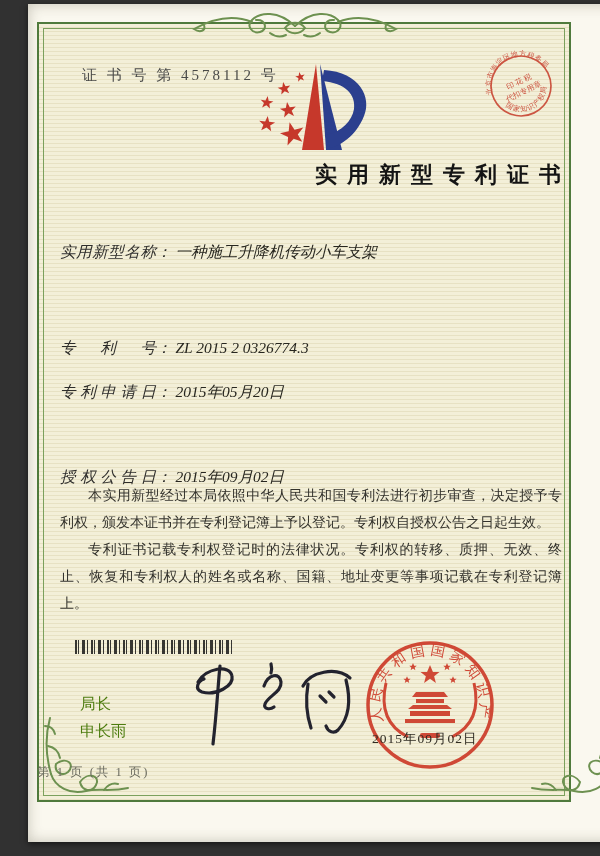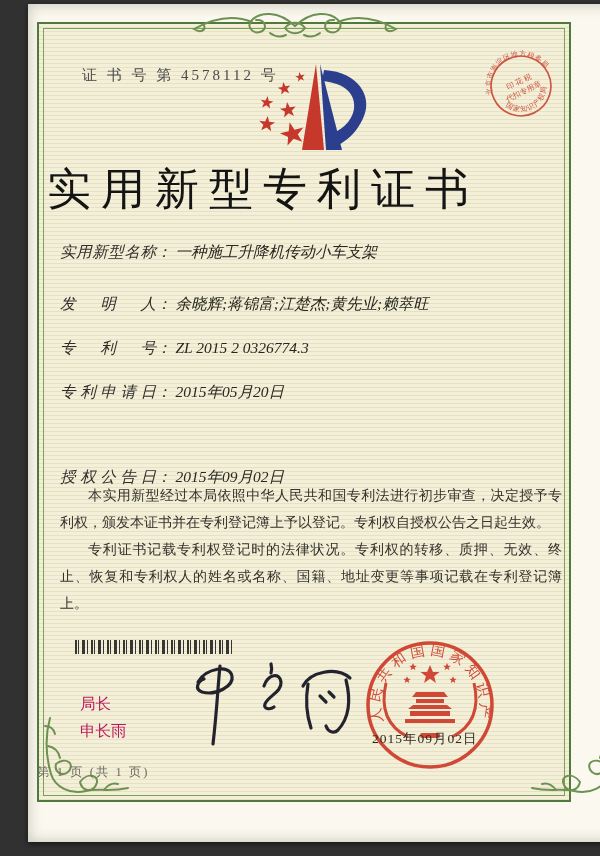--- a/index.html
+++ b/index.html
@@ -27,22 +27,22 @@
     position:absolute;left:15px;top:24px;width:522px;height:768px;
     border:1px solid #7ba05c;box-sizing:border-box;
   }
   .orn{position:absolute;pointer-events:none;}
   .cert-no{
     position:absolute;left:54px;top:62px;font-size:15px;letter-spacing:3px;
     color:#4a4a48;white-space:nowrap;
   }
   .logo{position:absolute;left:226px;top:56px;width:136px;height:98px;}
   .title{
-    position:absolute;left:9px;top:156px;width:534px;text-align:left;
-    font-size:44px;font-weight:400;letter-spacing:10px;color:#141414;
+    position:absolute;left:9px;top:156px;width:534px;text-align:right;
+    font-size:22px;font-weight:700;letter-spacing:10px;color:#141414;
     text-indent:10px;
   }
   .field{
     position:absolute;left:32px;width:500px;font-size:15.5px;color:#2e2d2b;
     white-space:nowrap;
     font-style:italic;
   }
   .flabel{display:inline-block;width:96px;text-align:justify;text-align-last:justify;vertical-align:bottom;}
   .fcolon{display:inline-block;margin-right:4px;}
   .fvalue{color:#27261f;}
@@ -53,21 +53,21 @@
   .bodytext p{margin:0;text-indent:2em;}
   .barcode{
     position:absolute;left:47px;top:636px;width:158px;height:14px;opacity:.88;
     background:repeating-linear-gradient(90deg,
       #1d1d1d 0 2px, transparent 2px 3px,
       #1d1d1d 3px 4px, transparent 4px 7px,
       #1d1d1d 7px 10px, transparent 10px 12px,
       #1d1d1d 12px 13px, transparent 13px 16px);
   }
   .sig-block{
-    position:absolute;left:52px;top:686px;font-size:15.5px;color:#be185d;
+    position:absolute;left:52px;top:686px;font-size:15.5px;color:#4d7c0f;
     line-height:27px;
   }
   .sig-svg{position:absolute;left:140px;top:648px;width:200px;height:100px;}
   .office-seal{position:absolute;left:322px;top:621px;width:160px;height:160px;opacity:.92;}
   .seal-date{
     position:absolute;left:344px;top:726px;width:150px;font-size:13.5px;
     color:#2f2b22;letter-spacing:1px;z-index:5;white-space:nowrap;
   }
   .stamp-seal{position:absolute;left:447px;top:36px;width:92px;height:92px;opacity:.85;}
   .footer{
@@ -130,23 +130,20 @@
       <polygon points="34,42 36,47.6 42,47.6 37.4,51.2 39,56.8 34,53.4 29,56.8 30.6,51.2 26,47.6 32,47.6" transform="rotate(-8 34 49)"></polygon>
       <polygon points="13,56 15,61.6 21,61.6 16.4,65.2 18,70.8 13,67.4 8,70.8 9.6,65.2 5,61.6 11,61.6" transform="rotate(6 13 63)"></polygon>
       <polygon points="38,62 41,70.4 50,70.4 43,75.8 45.6,84 38,79 30.4,84 33,75.8 26,70.4 35,70.4" transform="rotate(-14 38 72)"></polygon>
     </g>
   </svg>
 
   <div class="title">实用新型专利证书</div>
 
   <div class="field" style="top:238px">
     <span class="flabel">实用新型名称</span><span class="fcolon">：</span><span class="fvalue">一种施工升降机传动小车支架</span>
-  </div>
-  <div class="field" style="top:290px">
-    <span class="flabel">发明人</span><span class="fcolon">：</span><span class="fvalue">余晓辉;蒋锦富;江楚杰;黄先业;赖萃旺</span>
   </div>
   <div class="field" style="top:334px">
     <span class="flabel">专利号</span><span class="fcolon">：</span><span class="fvalue">ZL 2015 2 0326774.3</span>
   </div>
   <div class="field" style="top:378px">
     <span class="flabel">专利申请日</span><span class="fcolon">：</span><span class="fvalue">2015年05月20日</span>
   </div>
   <div class="field" style="top:463px">
     <span class="flabel">授权公告日</span><span class="fcolon">：</span><span class="fvalue">2015年09月02日</span>
   </div>

